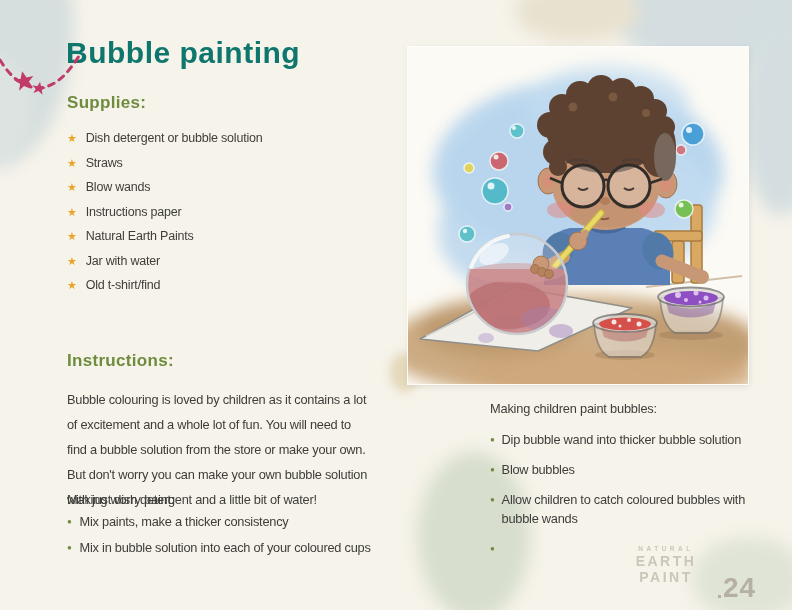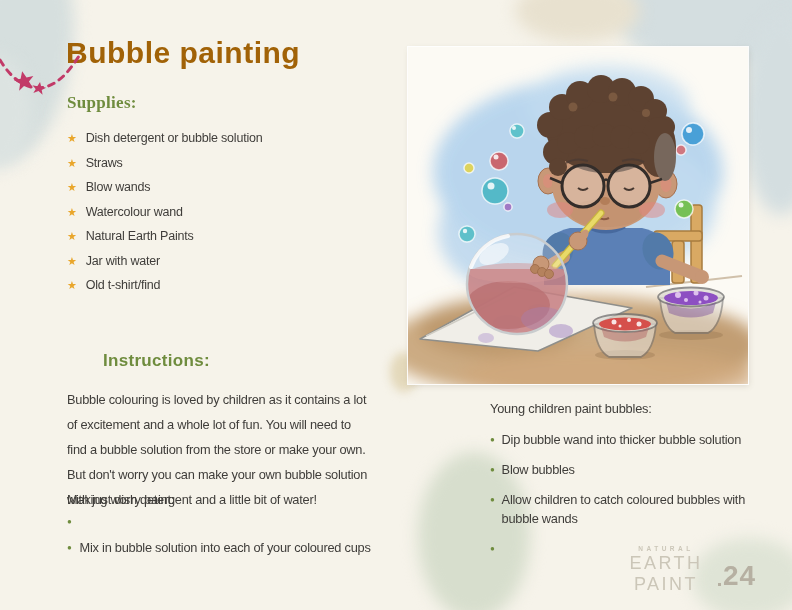--- a/index.html
+++ b/index.html
@@ -16,30 +16,30 @@
   #wash-tr  { left:615px; top:-45px; width:200px; height:115px; background:#d4dee0; }
   #wash-tr2 { left:742px; top:15px;  width:78px;  height:200px; background:#d4dee0; }
   #wash-beige { left:515px; top:-20px; width:125px; height:62px; background:#e8e1cf; }
   #wash-green-mid { left:418px; top:452px; width:112px; height:168px; background:#d7decd; }
   #wash-tan { left:390px; top:352px; width:28px; height:40px; background:#e3d8ba; filter:blur(5px); }
   #wash-green-br { left:692px; top:538px; width:115px; height:82px; background:#dfe4d6; }
 
   #page-title {
     position:absolute; left:66px; top:36px;
     font-size:30px; font-weight:800; letter-spacing:.5px;
-    color:#a16207;
+    color:#0f766e;
   }
   #squiggle { position:absolute; left:0; top:46px; }
 
   .green-heading {
     position:absolute; font-size:17px; font-weight:bold;
     color:#6f8c3e; letter-spacing:.3px;
   }
-  #supplies-heading { left:67px; top:93px;font-family:Liberation Serif, serif; }
-  #instructions-heading { left:67px; top:351px;margin-left:36px; }
+  #supplies-heading { left:67px; top:93px; }
+  #instructions-heading { left:67px; top:351px; }
 
   ul { list-style:none; }
   #supplies-list { position:absolute; left:67px; top:131px; }
   #supplies-list li { display:flex; align-items:center; gap:9px; margin-bottom:10.5px;
     font-size:12.5px; letter-spacing:-.2px; line-height:14px; }
   .star-bullet { color:#e9a62b; font-size:11px; line-height:14px; }
 
   #instructions-paragraph {
     position:absolute; left:67px; top:387px; width:330px;
     font-size:12.8px; letter-spacing:-.25px; line-height:25px; white-space:pre-line;
@@ -59,22 +59,22 @@
 
   #activity-block { position:absolute; left:490px; top:401px; width:285px; }
   #activity-heading { font-size:12.8px; letter-spacing:-.2px; margin-bottom:14px; }
   #activity-list li { display:flex; align-items:flex-start; gap:7px; margin-bottom:11px;
     font-size:12.8px; letter-spacing:-.25px; line-height:19px; white-space:pre-line; }
   #activity-list .dot-bullet { line-height:19px; }
 
   #brand { position:absolute; left:608px; top:545px; width:116px; text-align:center;
     color:#cbc6b8; user-select:none; }
   #brand-natural { font-size:6.5px; letter-spacing:3.5px; font-weight:bold; }
-  #brand-main { font-size:18px; letter-spacing:2.5px; font-weight:normal; margin-top:1px; }
-  #page-number-wrap { position:absolute; left:718px; top:560px; display:flex; align-items:flex-end;justify-content:space-between; }
+  #brand-main { font-size:14px; letter-spacing:2.5px; font-weight:bold; margin-top:1px; }
+  #page-number-wrap { position:absolute; left:718px; top:572px; display:flex; align-items:flex-end;justify-content:space-between; }
   #page-number-dot { width:3px; height:3px; background:#b6b0a2; margin:0 2px 6px 0; }
   #page-number { font-size:28px; font-weight:800; color:#b6b0a2; letter-spacing:1px; }
 </style>
 </head>
 <body>
 
 <div class="wash" id="wash-tl"></div>
 <div class="wash" id="wash-tl2"></div>
 <div class="wash" id="wash-tr"></div>
 <div class="wash" id="wash-tr2"></div>
@@ -99,21 +99,21 @@
   <li>
       <span class="star-bullet">★</span>
       <span>Straws</span>
     </li>
   <li>
       <span class="star-bullet">★</span>
       <span>Blow wands</span>
     </li>
   <li>
       <span class="star-bullet">★</span>
-      <span>Watercolour wand</span>
+      <span>Instructions paper</span>
     </li>
   <li>
       <span class="star-bullet">★</span>
       <span>Natural Earth Paints</span>
     </li>
   <li>
       <span class="star-bullet">★</span>
       <span>Jar with water</span>
     </li>
   <li>
@@ -125,20 +125,21 @@
 <div class="green-heading" id="instructions-heading">Instructions:</div>
 <p id="instructions-paragraph">Bubble colouring is loved by children as it contains a lot
 of excitement and a whole lot of fun. You will need to
 find a bubble solution from the store or make your own.
 But don't worry you can make your own bubble solution
 with just dish detergent and a little bit of water!</p>
 <div id="making-subheading">Making worry paint:</div>
 <ul id="making-list">
   <li>
       <span class="dot-bullet">●</span>
+      <span>Mix paints, make a thicker consistency</span>
     </li>
   <li>
       <span class="dot-bullet">●</span>
       <span>Mix in bubble solution into each of your coloured cups</span>
     </li>
 </ul>
 
 <div id="illustration">
   <svg viewBox="0 0 340 337">
     <defs>
@@ -311,21 +312,21 @@
           <circle cx="288" cy="246" r="2.5"></circle>
         <circle cx="298" cy="251" r="2.5"></circle>
           <circle cx="278" cy="253" r="2"></circle>
           <circle cx="292" cy="255" r="1.5"></circle>
       </g>
     </g>
   </svg>
 </div>
 
 <div id="activity-block">
-  <div id="activity-heading">Young children paint bubbles:</div>
+  <div id="activity-heading">Making children paint bubbles:</div>
   <ul id="activity-list">
     <li><span class="dot-bullet">●</span><span>Dip bubble wand into thicker bubble solution</span></li>
     <li><span class="dot-bullet">●</span><span>Blow bubbles</span></li>
     <li><span class="dot-bullet">●</span><span>Allow children to catch coloured bubbles with
 bubble wands</span></li>
     <li><span class="dot-bullet">●</span></li>
   </ul>
 </div>
 
 <div id="brand">

